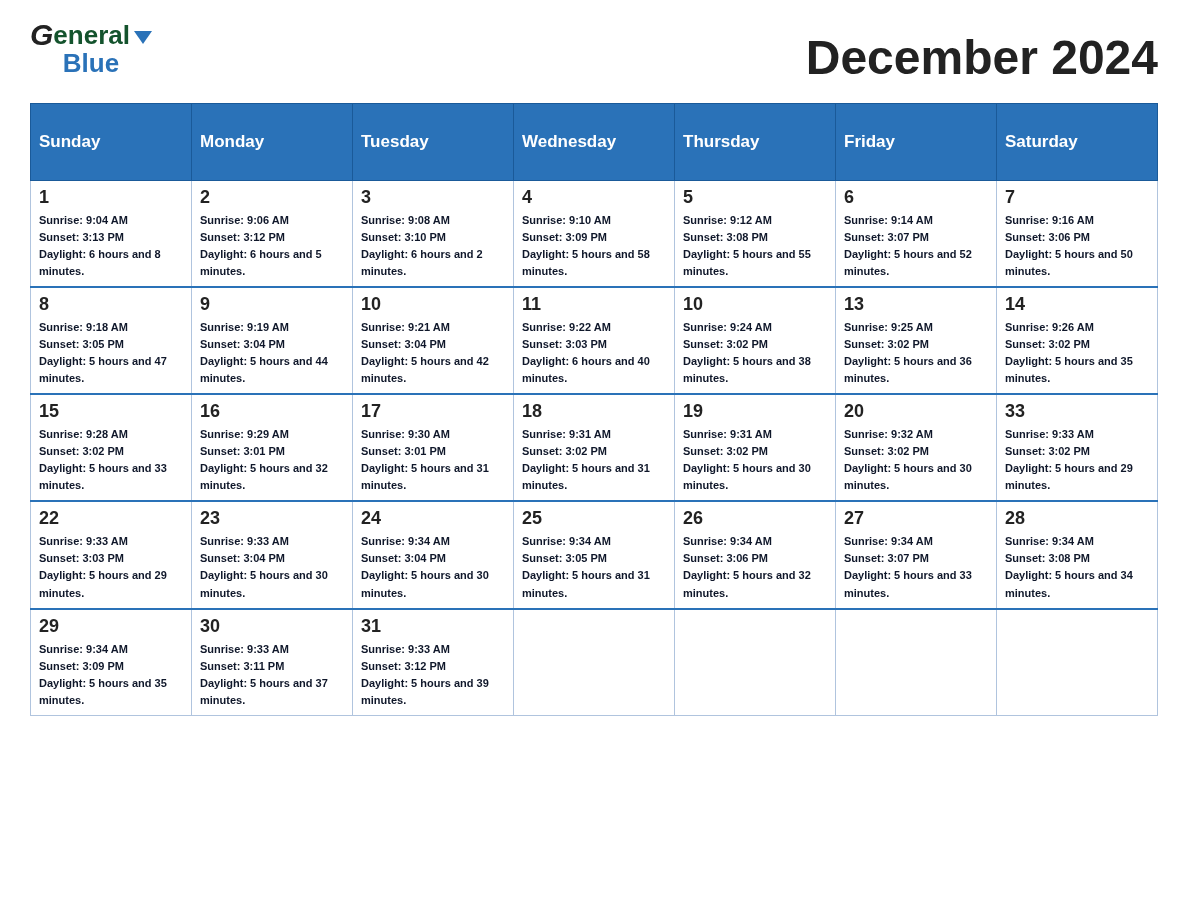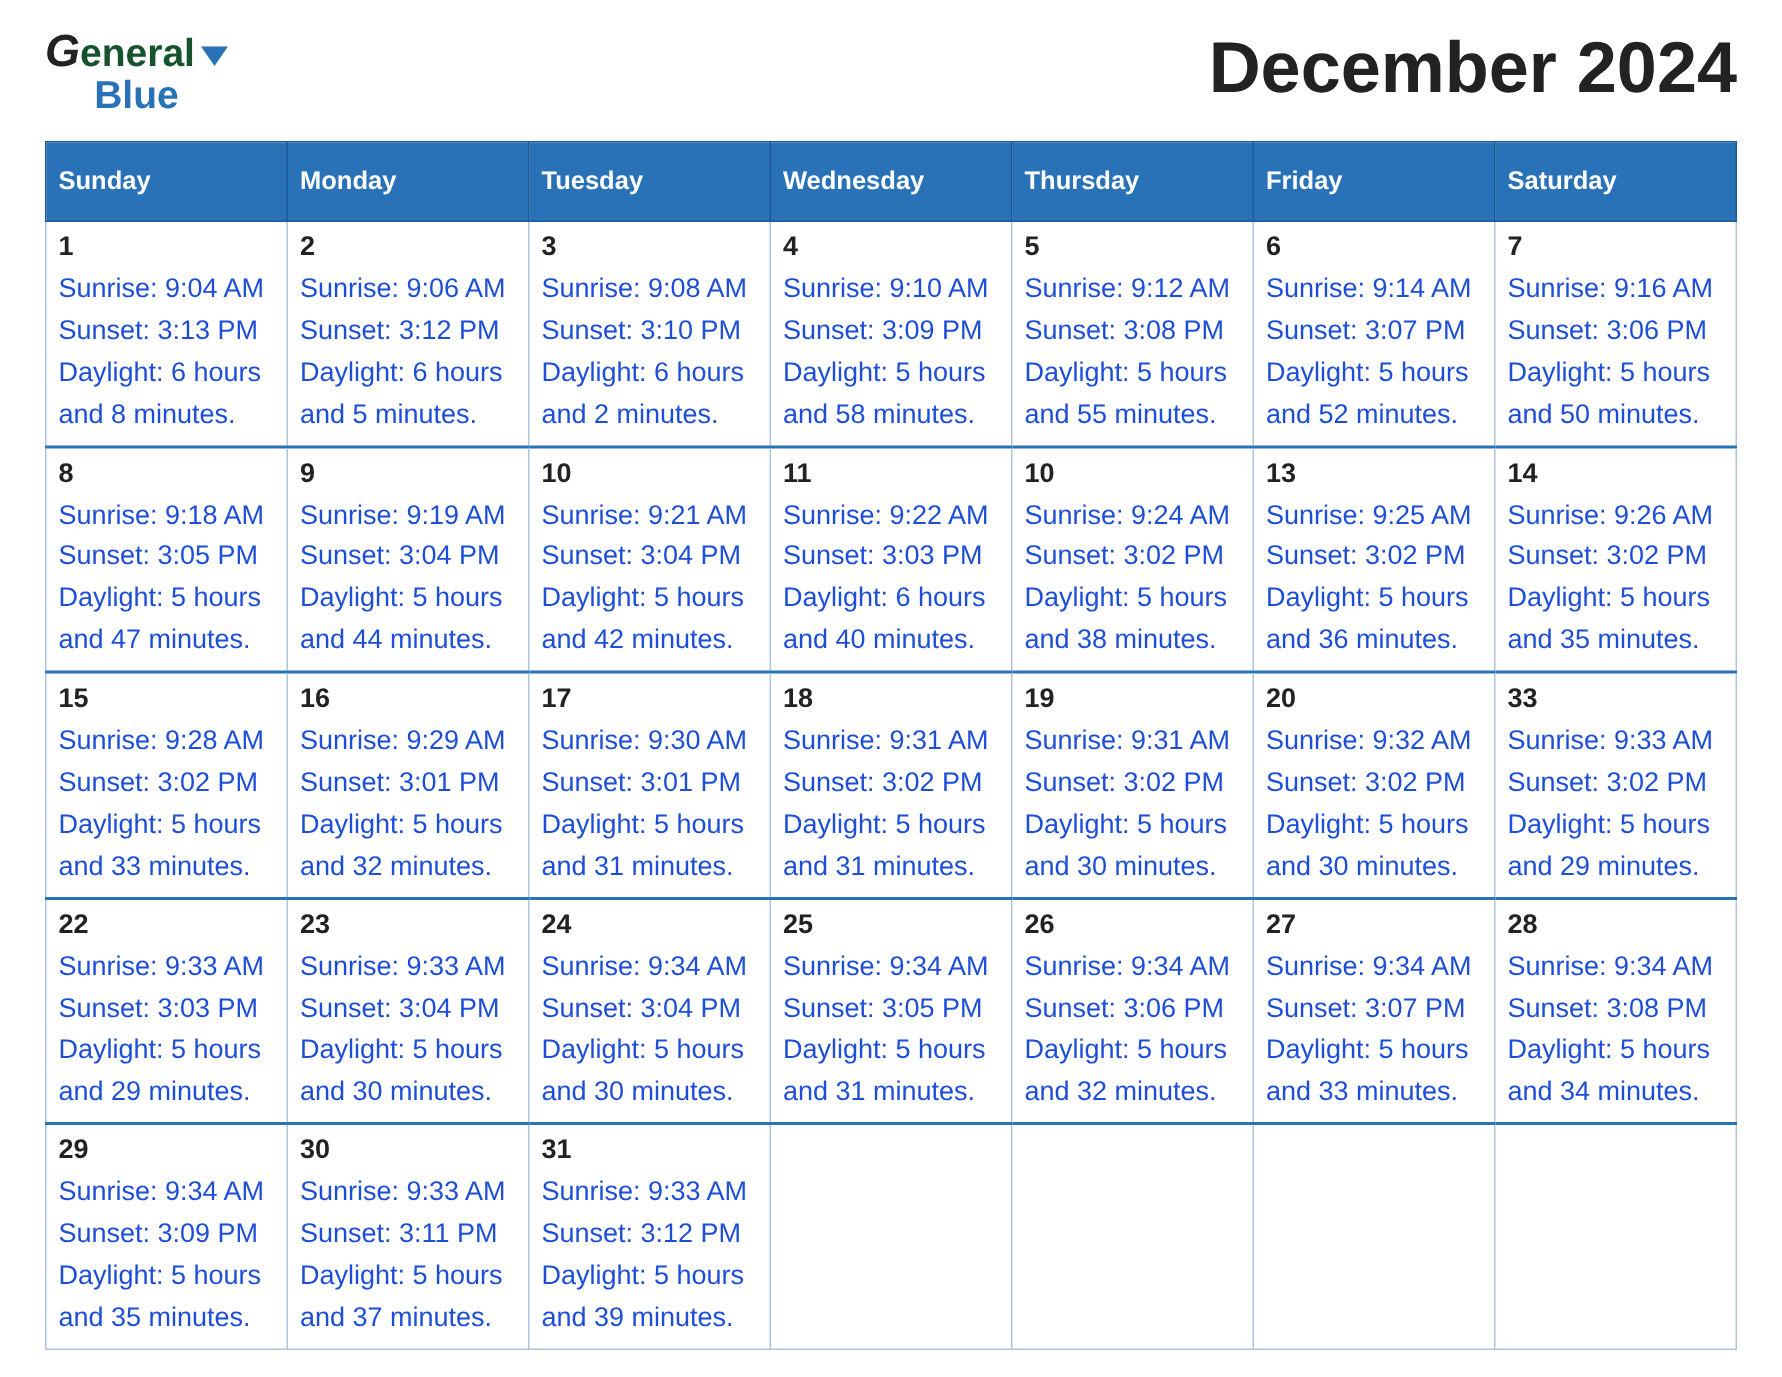--- a/index.html
+++ b/index.html
@@ -12,20 +12,21 @@
       padding: 20px 30px;
     }
     .header {
       display: flex;
       justify-content: space-between;
       align-items: flex-start;
       margin-bottom: 18px;
     }
     .title-block {
       text-align: right;
+      margin-top: 12px;
     }
     .title-month {
       font-size: 48px;
       font-weight: bold;
       color: #222;
       line-height: 1.1;
     }
     .title-location {
       font-size: 22px;
       color: #444;
@@ -34,42 +35,43 @@
     
     .calendar {
       width: 100%;
       border-collapse: collapse;
     }
     .calendar th {
       background: #2a72b8;
       color: #fff;
       font-size: 17px;
       font-weight: bold;
-      padding: 16px 8px;
+      padding: 28px 8px;
       text-align: left;
       border: 1px solid #1a5a99;
     }
     .calendar td {
       vertical-align: top;
       border: 1px solid #b0c4de;
       padding: 6px 8px;
       width: 14.28%;
       min-height: 90px;
     }
     .day-number {
       font-size: 18px;
       font-weight: bold;
       color: #222;
       margin-bottom: 4px;
       display: block;
     }
     .day-info {
-      font-size: 18px;
-      color: #1d4ed8;
+      font-size: 11px;
+      color: #0f172a;
       line-height: 1.55;
+      font-weight: bold;
     }
     .row-divider td {
       border-top: 2px solid #2a72b8;
     }
     .empty-cell {
       background: #fff;
     }
     
     .logo-wrapper {
       display: flex;

